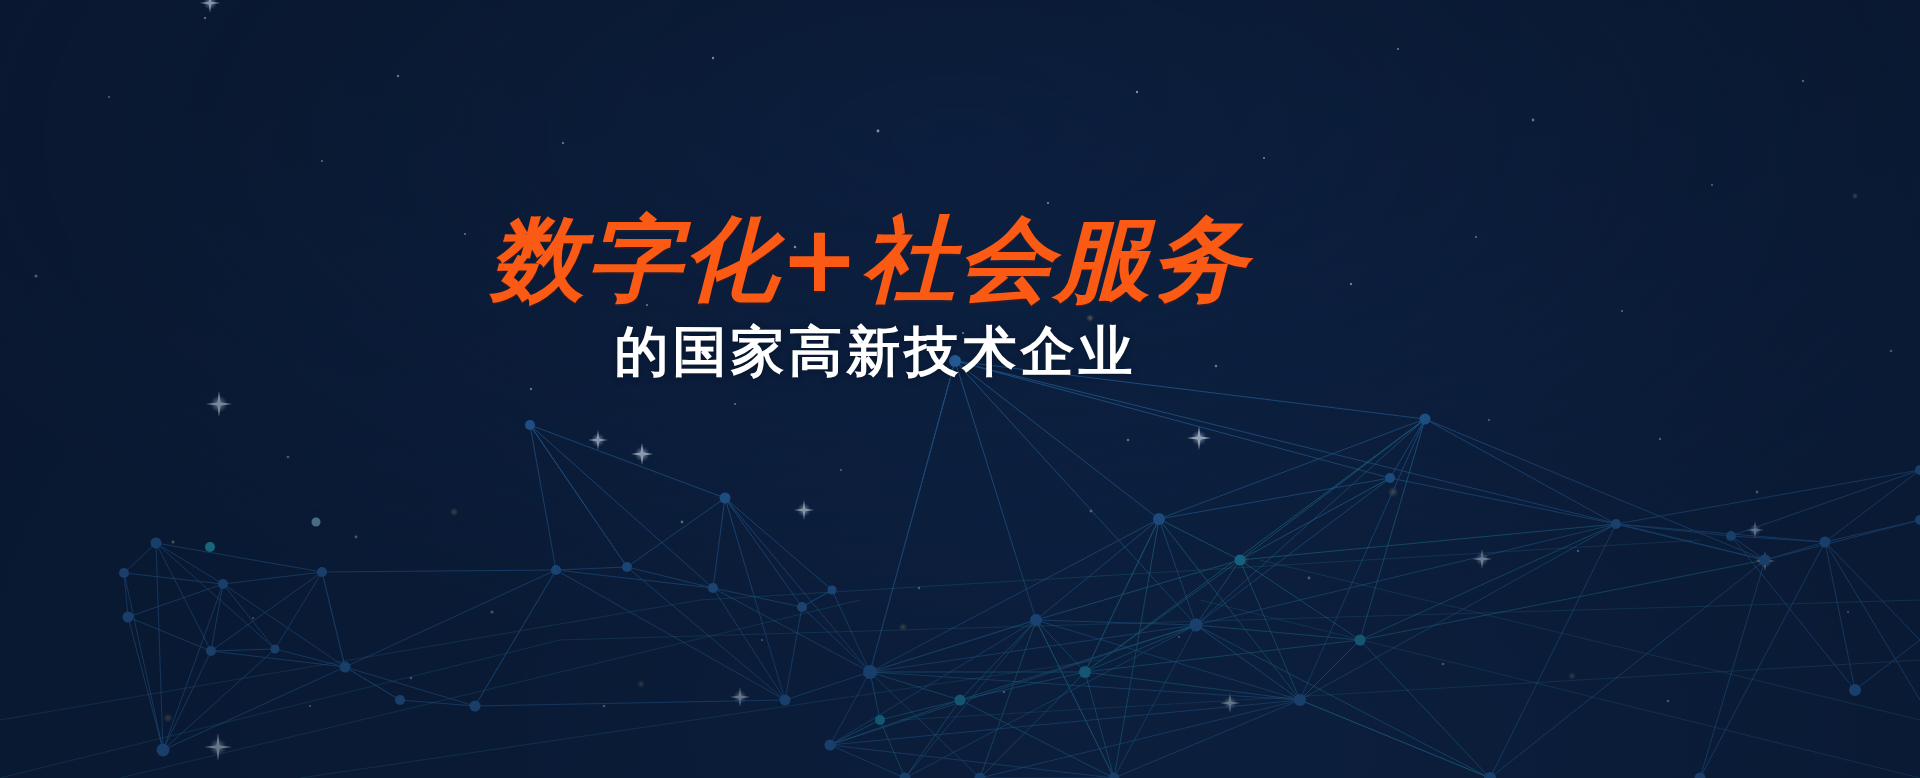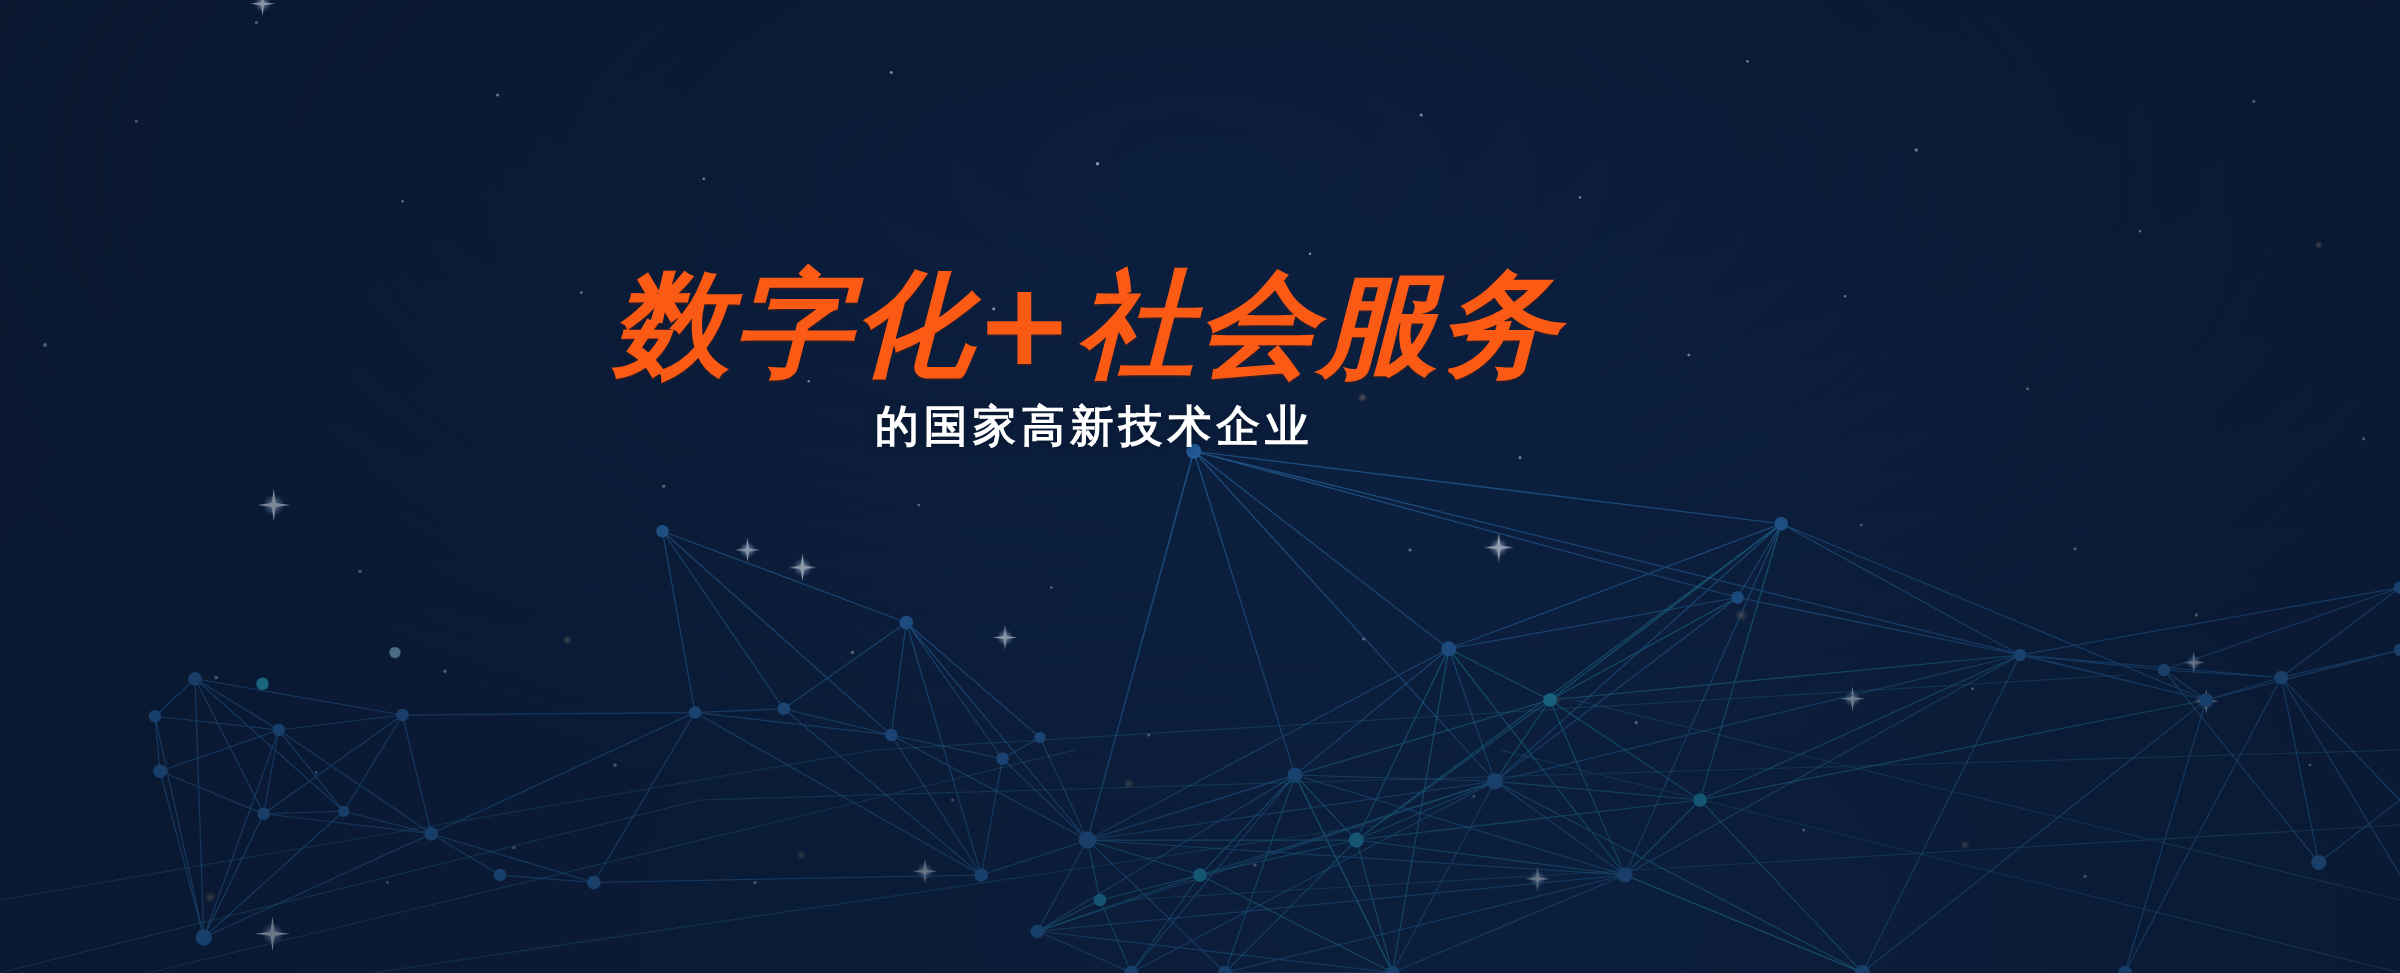--- a/index.html
+++ b/index.html
@@ -50,21 +50,21 @@
     letter-spacing: 2px;
     color: #fa5a13;
     text-shadow: 0 2px 0 rgba(120,34,4,0.28);
     white-space: nowrap;
     transform: scaleX(1.03);
   }
   #sub-title {
     margin: 18px 0 0 0;
     font-family: "DejaVu Serif", "Liberation Serif", serif;
     font-weight: 700;
-    font-size: 35px;
+    font-size: 54px;
     line-height: 1.0;
     letter-spacing: 4px;
     color: #ffffff;
     text-shadow: 0 1px 6px rgba(4,14,30,0.55);
     white-space: nowrap;
     padding-left: 13px;
   }
 </style>
 </head>
 <body>

